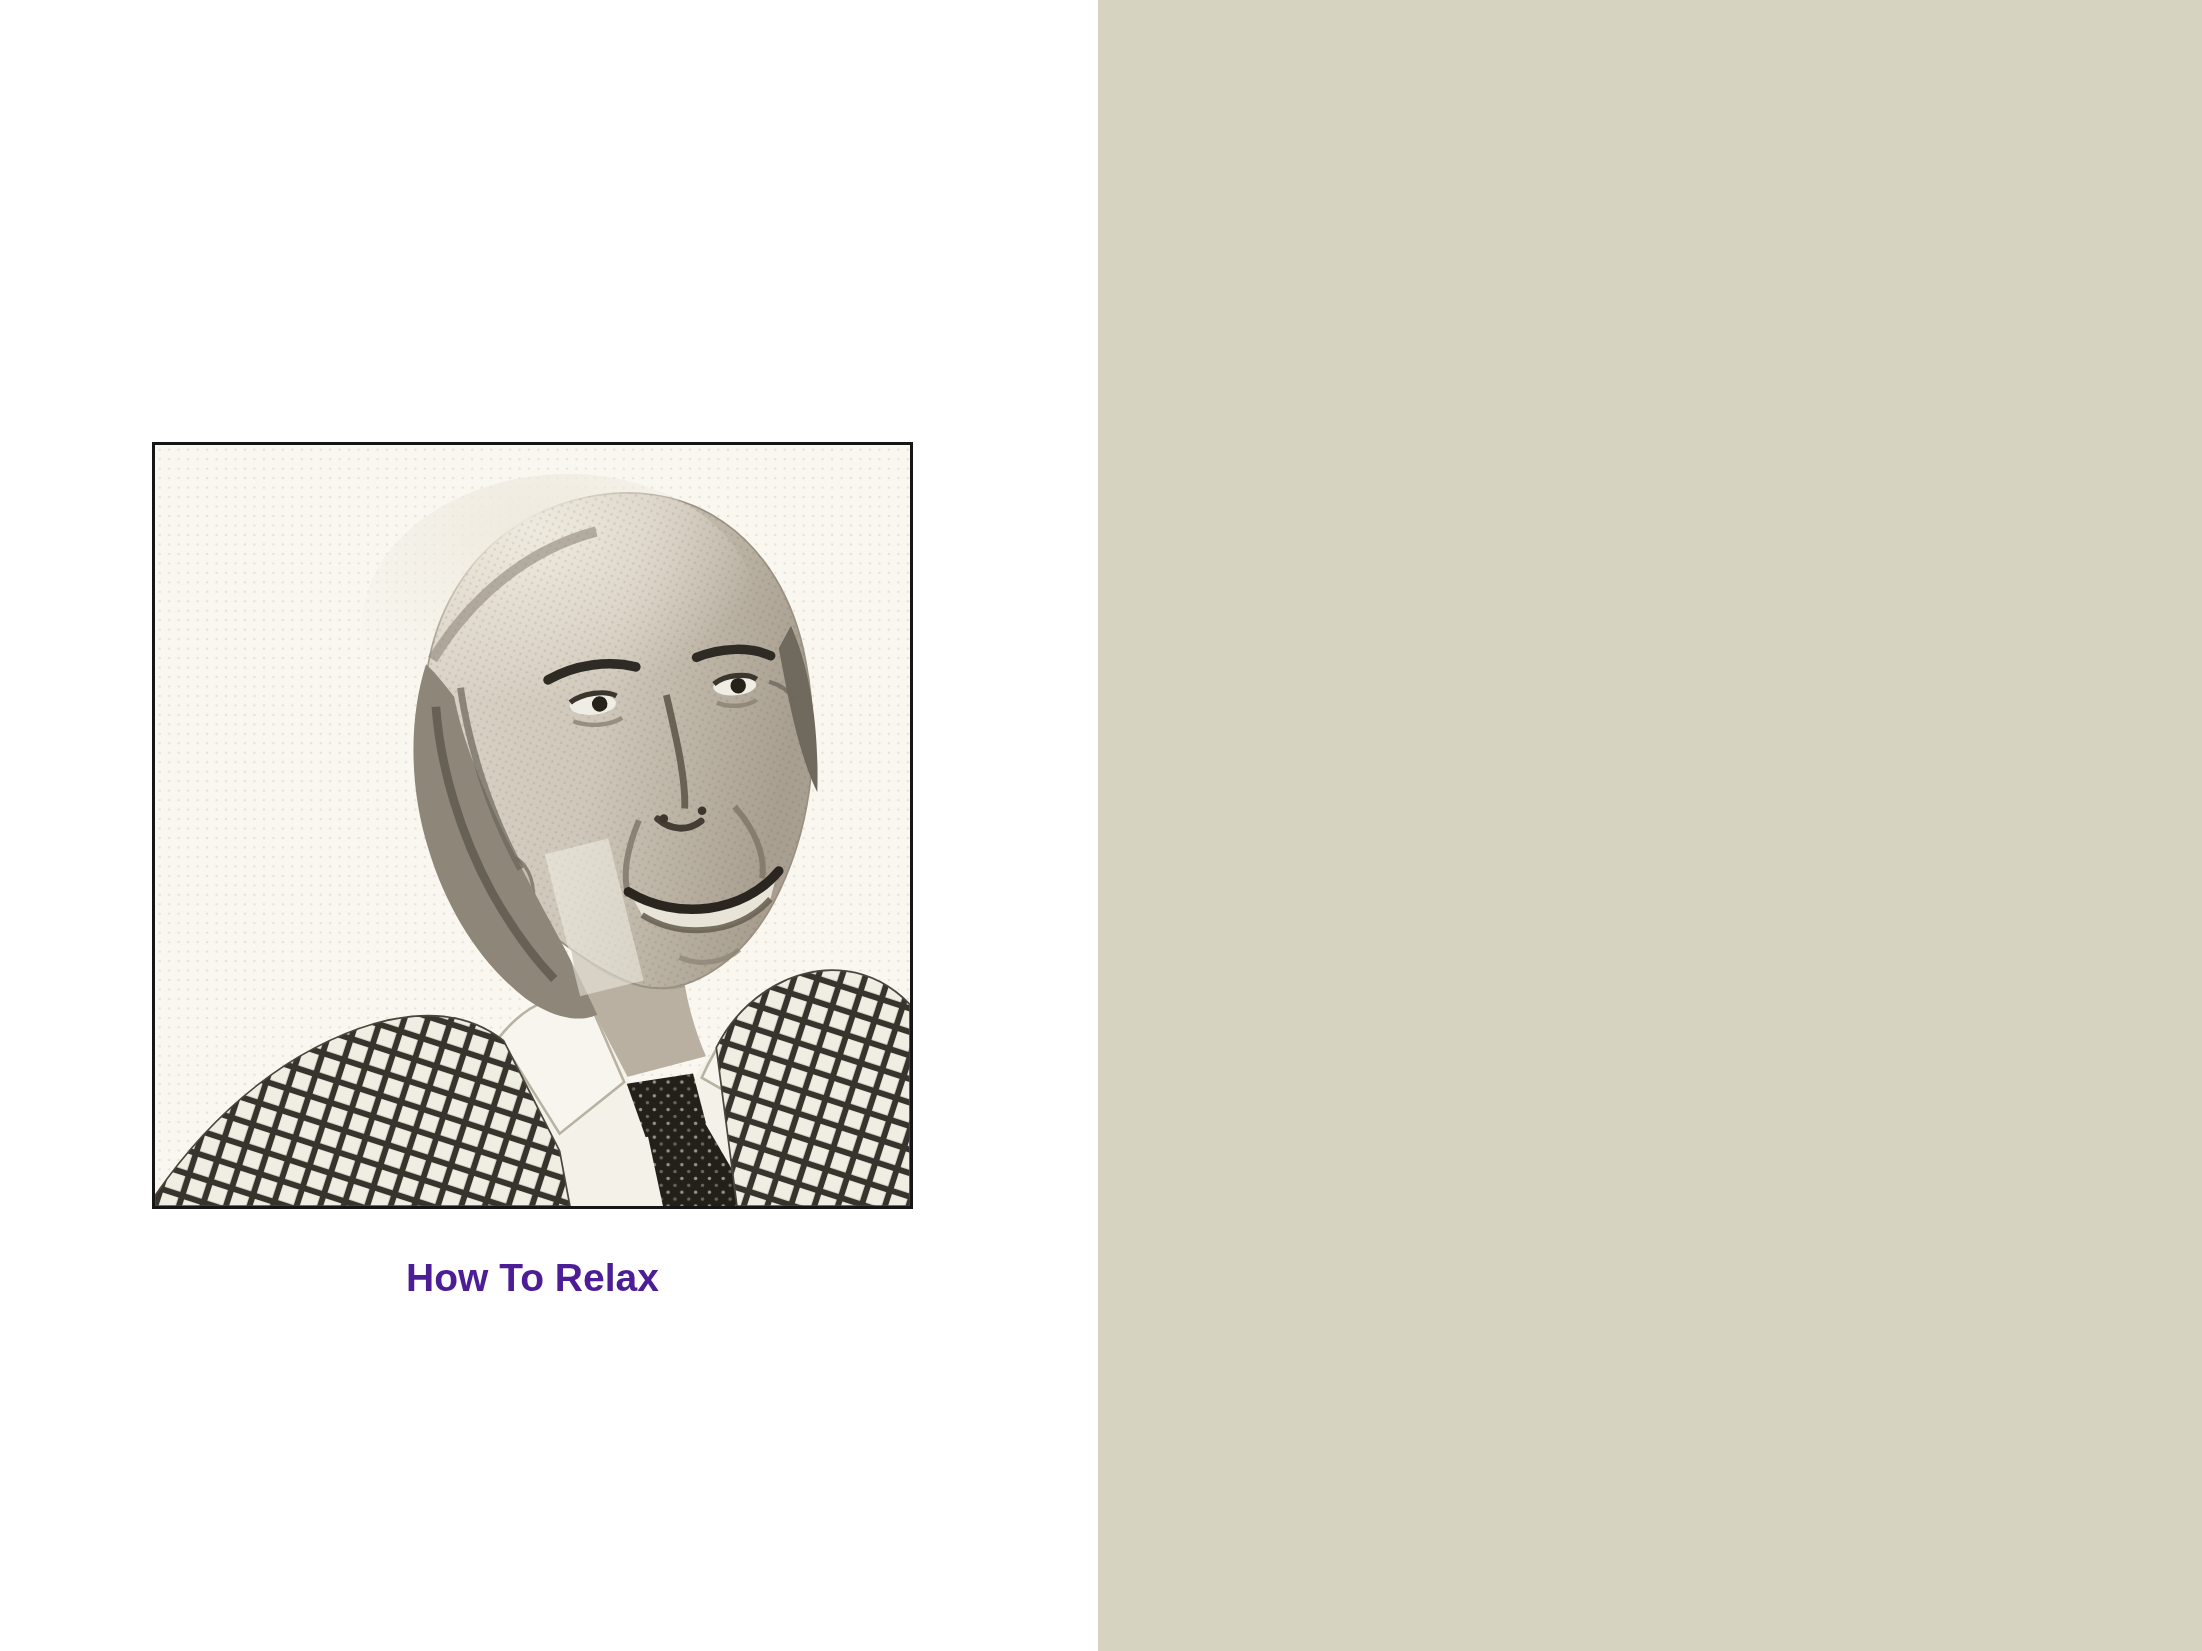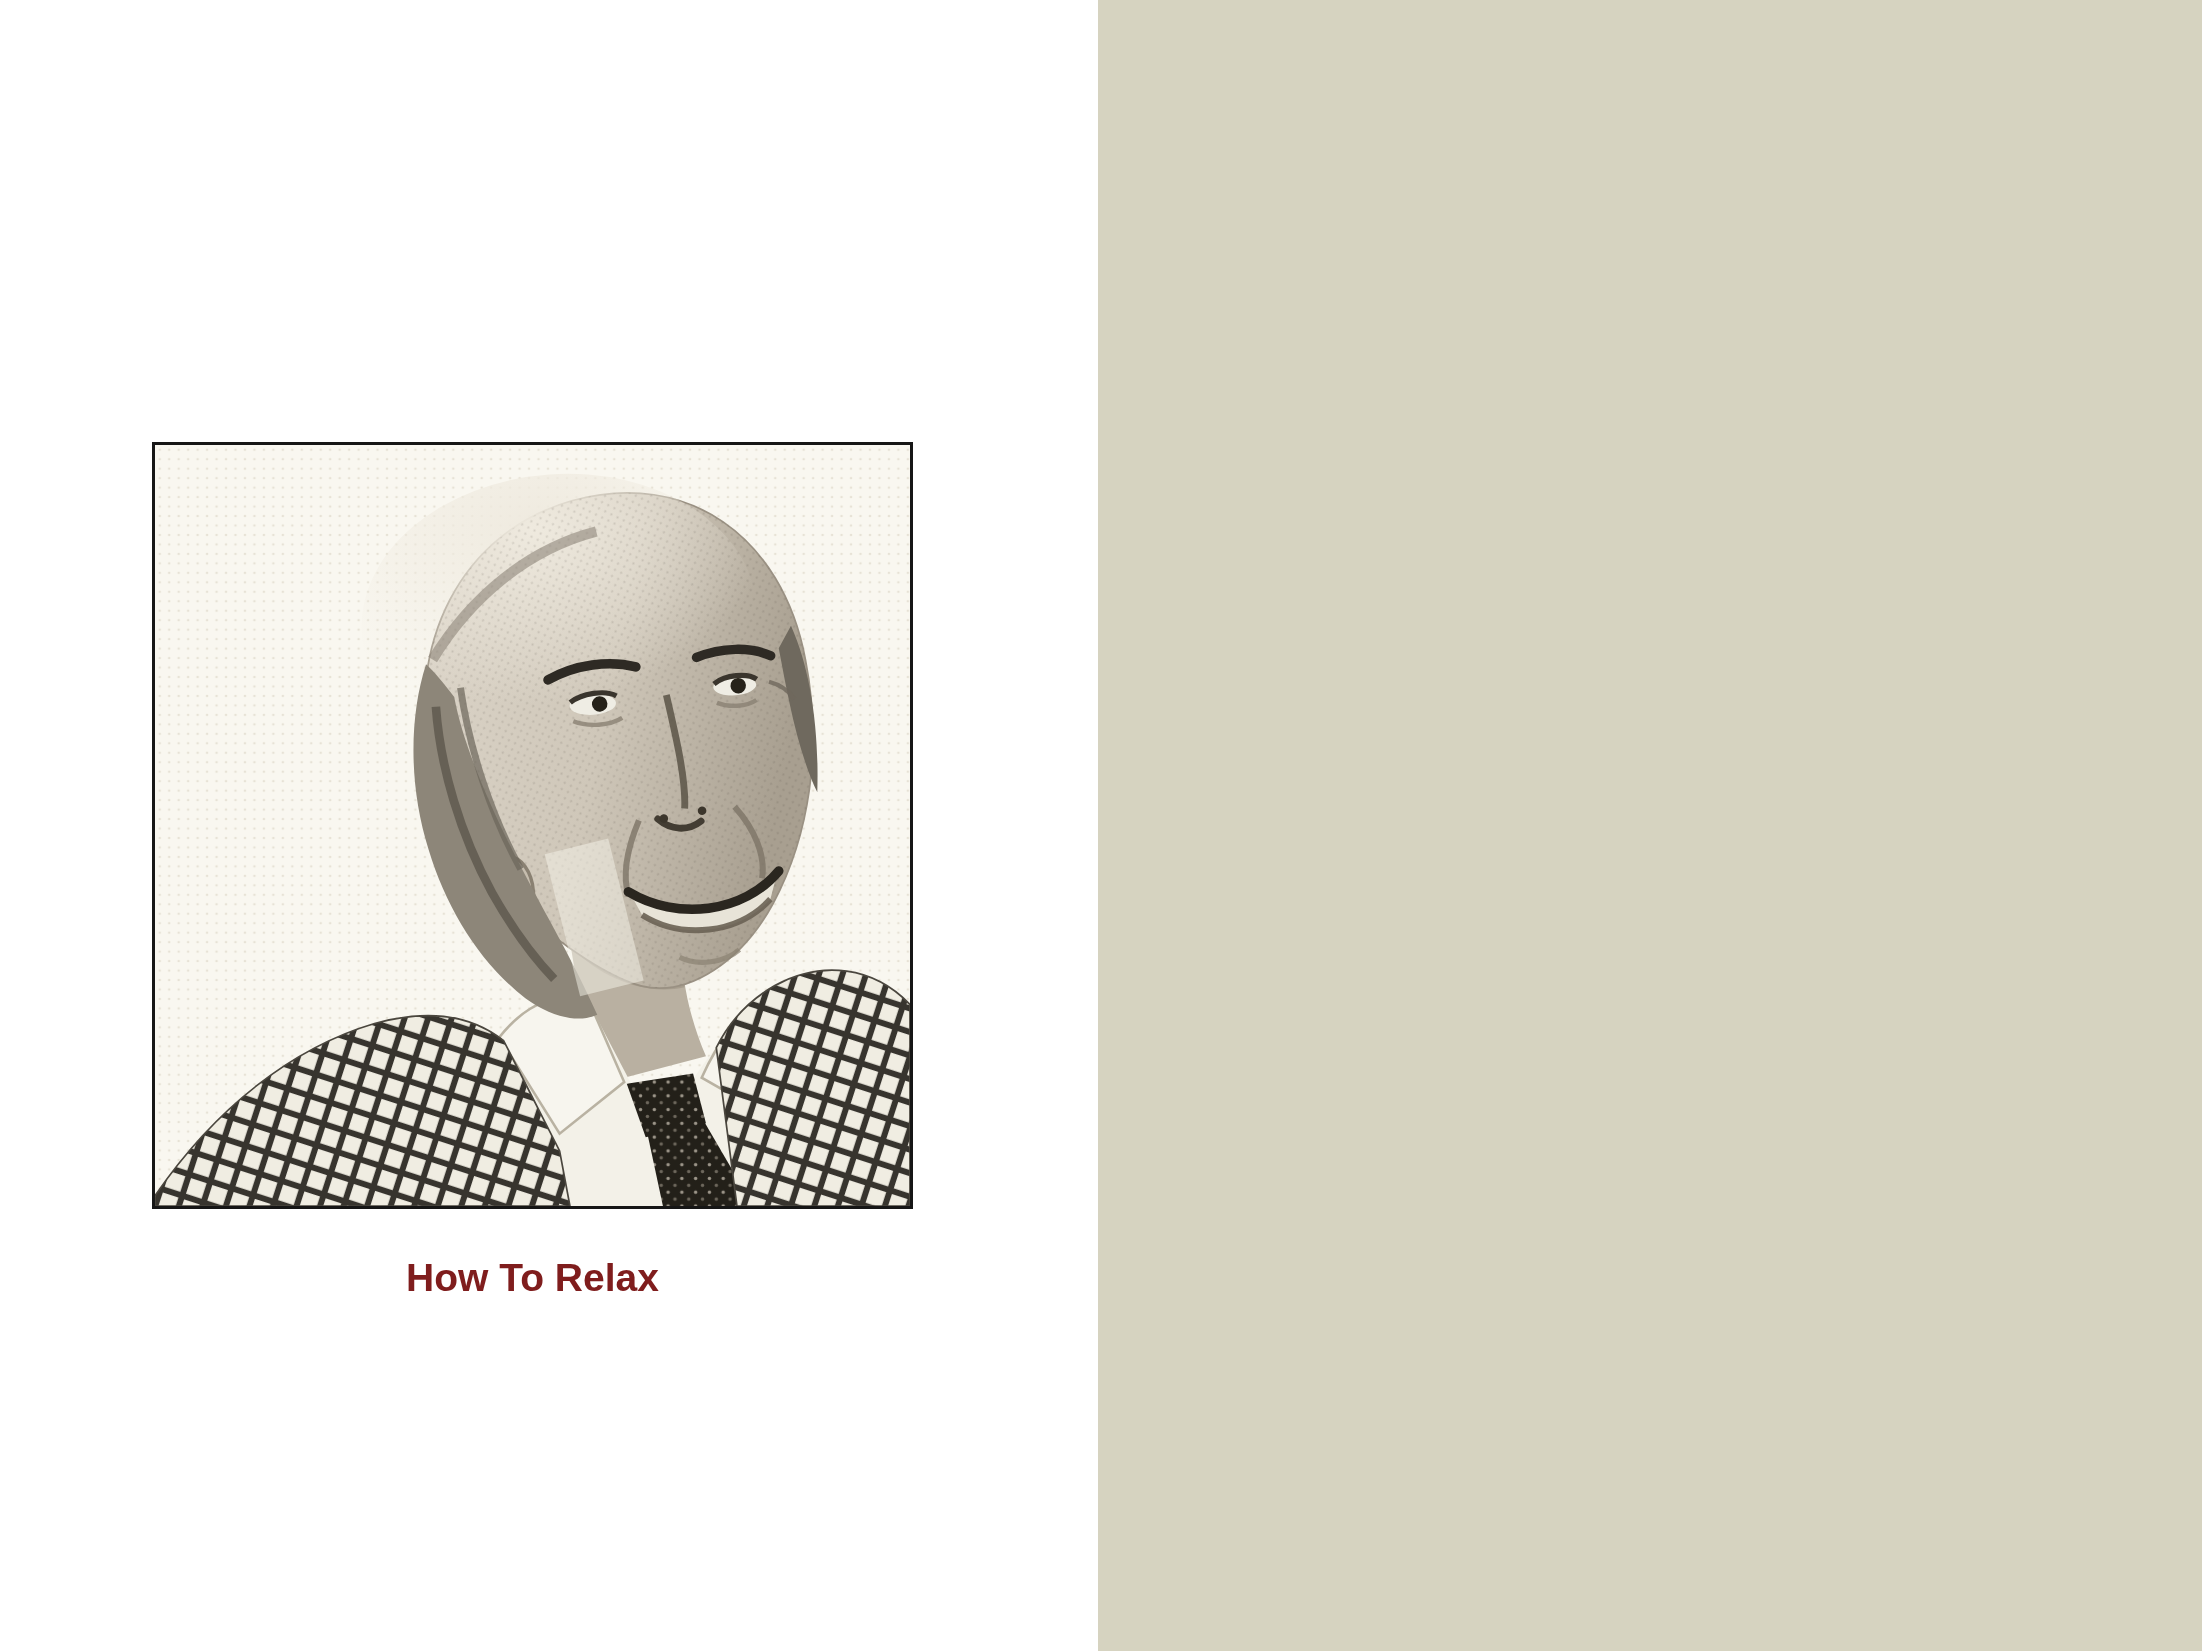--- a/index.html
+++ b/index.html
@@ -15,21 +15,21 @@
   }
   .photo-frame{
     position:absolute;left:152px;top:442px;width:761px;height:767px;
     border:3.4px solid #161616;box-sizing:border-box;background:#f9f7f0;
     overflow:hidden;
   }
   .photo-frame svg{display:block;width:100%;height:100%;}
   .caption{
     position:absolute;left:152px;top:1256px;width:761px;
     text-align:center;font-weight:bold;font-size:39px;line-height:43px;
-    color:#7f1d1d;letter-spacing:0;
+    color:#4c1d95;letter-spacing:0;
   }
 </style>
 </head>
 <body>
 
 <div>
 
   <div>
 
     <figure class="photo-frame" style="margin:0">

